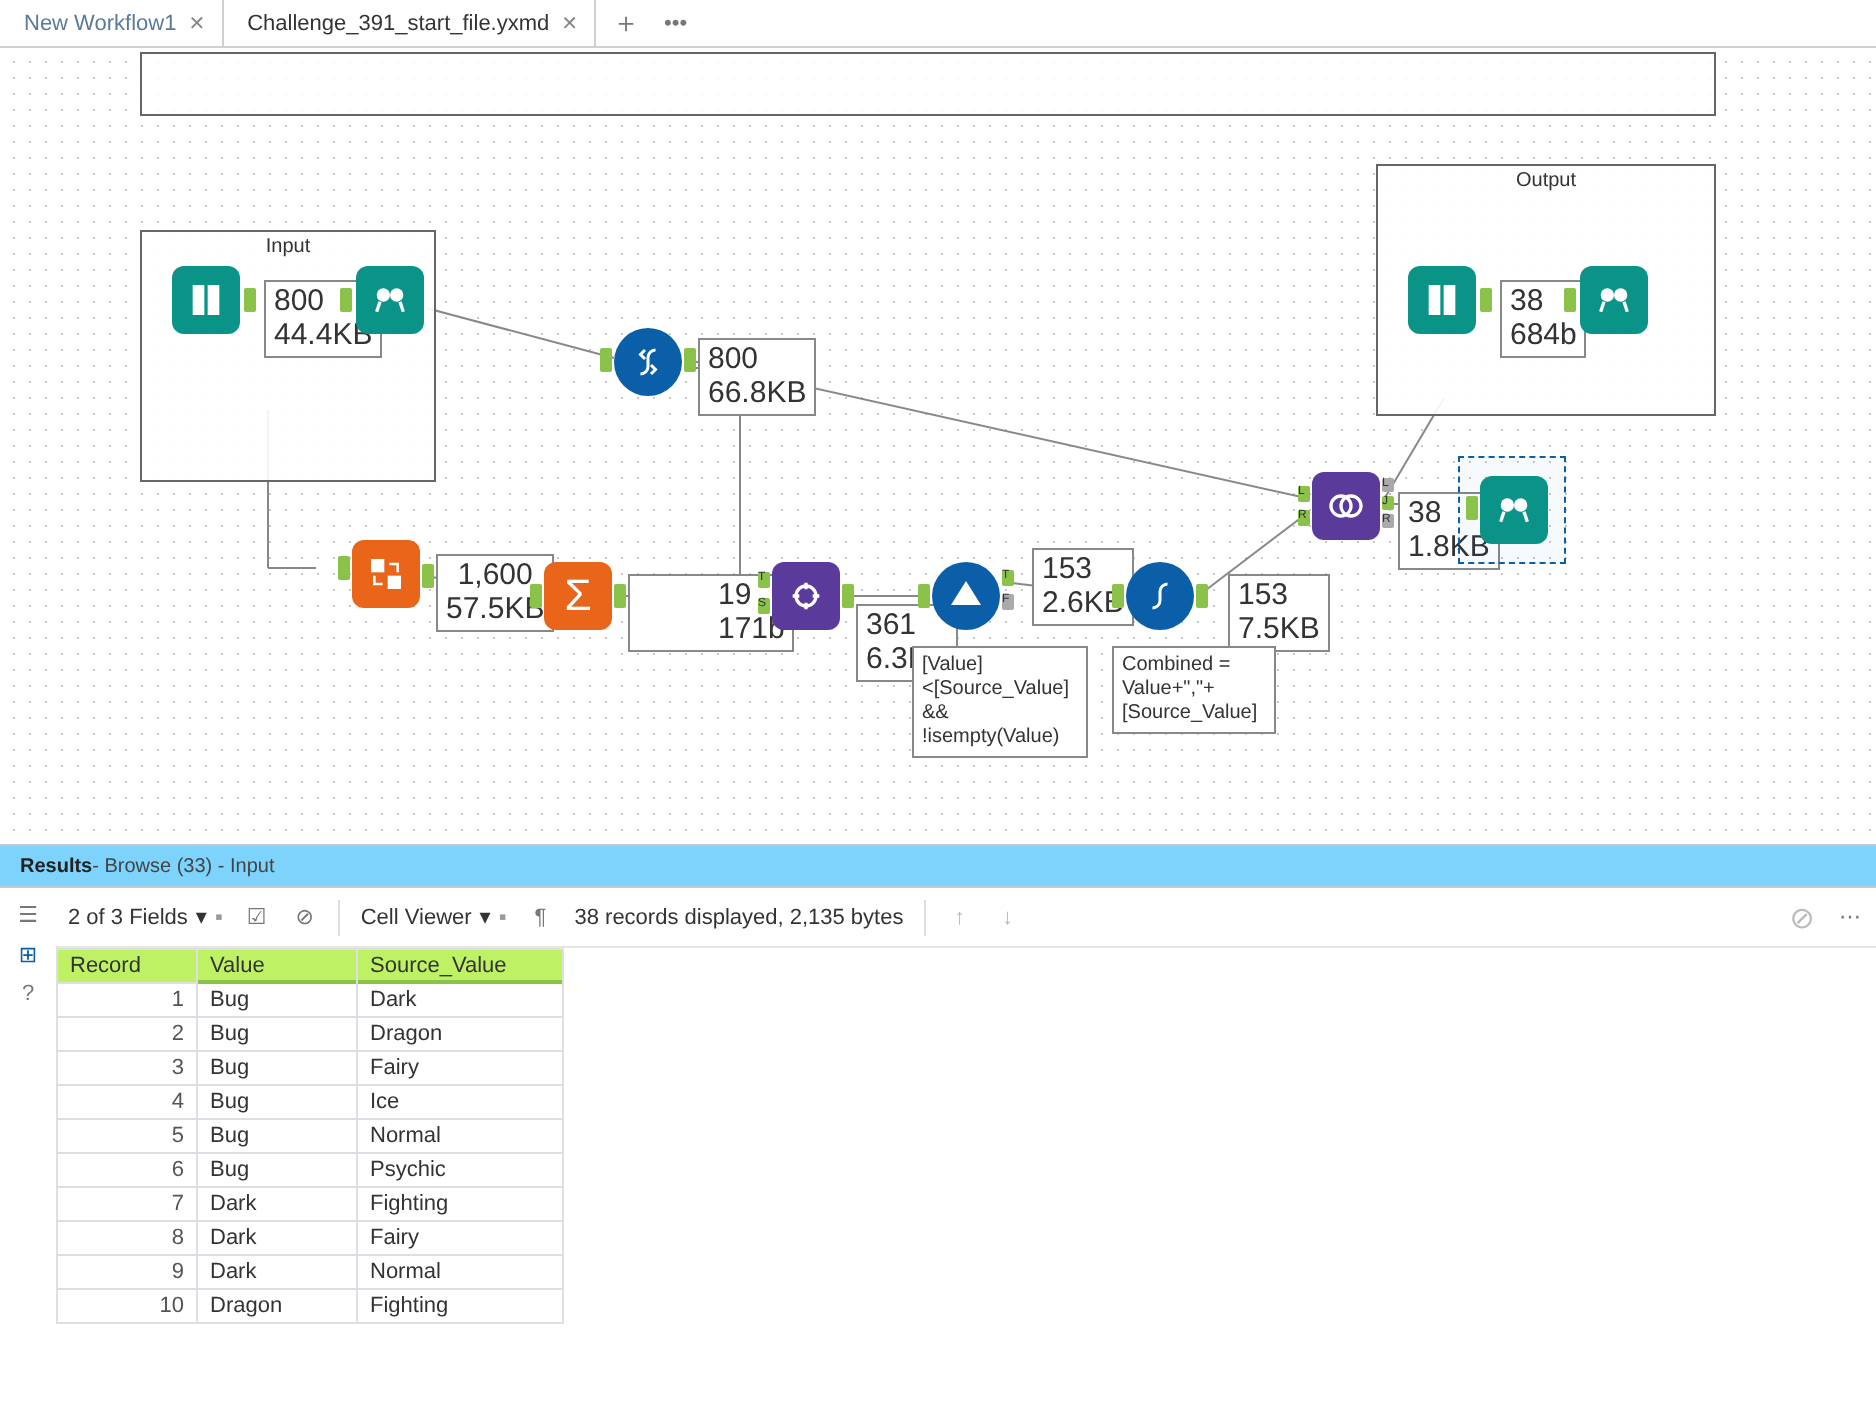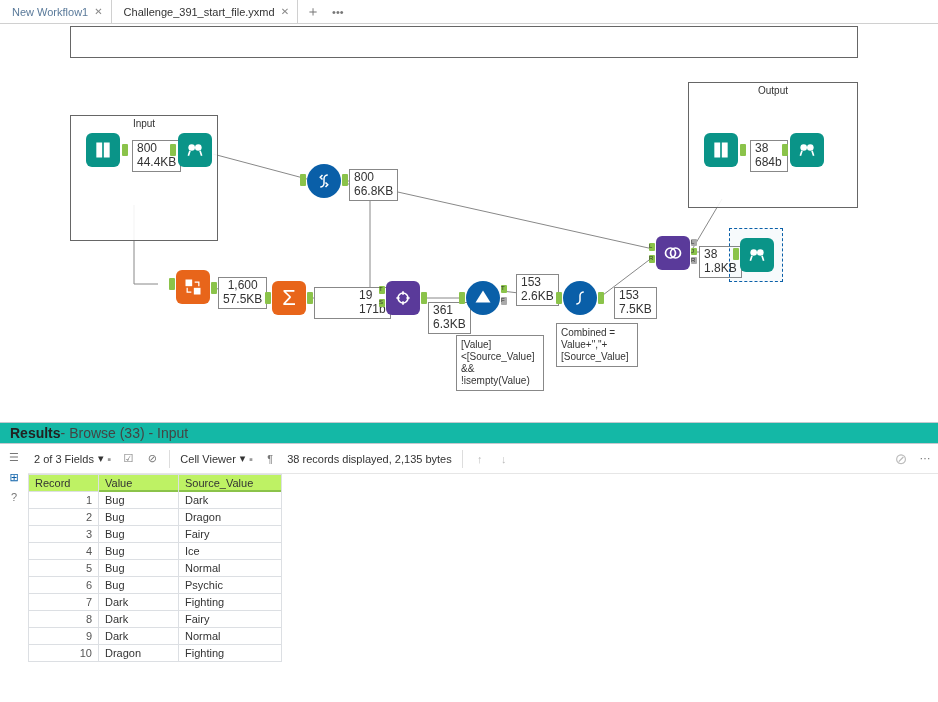--- a/index.html
+++ b/index.html
@@ -22,30 +22,30 @@
 .tool { position: absolute; width: 34px; height: 34px; border-radius: 50%; display: flex; align-items: center; justify-content: center; font-size: 16px; color: #fff; }
 .tool.square { border-radius: 6px; }
 .tool.teal { background: #0a9488; }
 .tool.blue { background: #0a5fa8; }
 .tool.orange { background: #e8651a; }
 .tool.purple { background: #5a3a9a; }
 
 .anchor { position: absolute; width: 6px; height: 12px; background: #8bc34a; border-radius: 1px; }
 .anchor.gray { background: #aaa; }
 
-.metric-box { position: absolute; background: #fff; border: 1px solid #888; padding: 1px 4px; font-size: 12px; line-height: 1.15; color: #333; min-width: 38px; text-align: left; }
+.metric-box { position: absolute; background: #fff; border: 1px solid #888; padding: 1px 4px; font-size: 15px; line-height: 1.15; color: #333; min-width: 38px; text-align: left; }
 .annot-box { position: absolute; background: #fff; border: 1px solid #888; padding: 3px 4px; font-size: 10px; line-height: 1.2; color: #333; }
 
 .sel-box { position: absolute; border: 1px dashed #0a5fa8; background: rgba(10,95,168,0.03); }
 
 svg.wires { position: absolute; left: 0; top: 0; width: 100%; height: 100%; pointer-events: none; }
 svg.wires line { stroke: #888; stroke-width: 1; }
 
 
-.results-bar { height: 22px; background: #14b8a6; border-top: 1px solid #c4c9cf; border-bottom: 1px solid #c4c9cf; display: flex; align-items: center; padding: 0 10px; font-size: 14px; color: #444; }
+.results-bar { height: 22px; background: #7dd3fc; border-top: 1px solid #c4c9cf; border-bottom: 1px solid #c4c9cf; display: flex; align-items: center; padding: 0 10px; font-size: 10px; color: #444; }
 .results-bar b { font-weight: 600; color: #222; }
 
 .toolbar-row { height: 30px; display: flex; align-items: center; padding: 0 6px; gap: 10px; border-bottom: 1px solid #e6e6e6; }
 .left-icons-col { width: 28px; display: flex; flex-direction: column; align-items: center; gap: 6px; padding-top: 6px; }
 .results-body { display: flex; height: calc(702px - 24px - 398px - 22px); }
 .results-main { flex: 1; display: flex; flex-direction: column; }
 .field-dd { display: flex; align-items: center; gap: 4px; font-size: 11px; }
 .tb-divider { width: 1px; height: 18px; background: #ddd; }
 .tb-ico { width: 14px; height: 14px; color: #777; display:inline-flex;align-items:center;justify-content:center;}
 .grow { flex: 1; }
@@ -195,21 +195,21 @@
     <svg width="18" height="18" viewBox="0 0 24 24" fill="#fff">
         <path d="M12 2L2 18h20z"></path>
       </svg>
   </div>
   <div class="anchor" style="left:501px;top:261px;height:8px;font-size:6px;color:#333;">T</div>
   <div class="anchor gray" style="left:501px;top:273px;height:8px;font-size:6px;color:#333;">F</div>
   <div class="metric-box" style="left:516px;top:250px;">
     <div>153</div>
       <div>2.6KB</div>
   </div>
-  <div class="annot-box" style="left:456px;top:311px;width:88px;">[Value]&lt;[Source_Value] &amp;&amp; !isempty(Value)</div>
+  <div class="annot-box" style="left:456px;top:299px;width:88px;">[Value]&lt;[Source_Value] &amp;&amp; !isempty(Value)</div>
 
   <div class="anchor" style="left:556px;top:268px;"></div>
   <div class="tool blue" style="left:563px;top:257px;">
     <svg width="18" height="18" viewBox="0 0 24 24" fill="#fff">
         <path d="M7 20a5 5 0 0 0 5-5V9a5 5 0 0 1 5-5" stroke="#fff" stroke-width="2" fill="none"></path>
       </svg>
   </div>
   <div class="anchor" style="left:598px;top:268px;"></div>
   <div class="metric-box" style="left:614px;top:263px;">
     <div>153</div>

